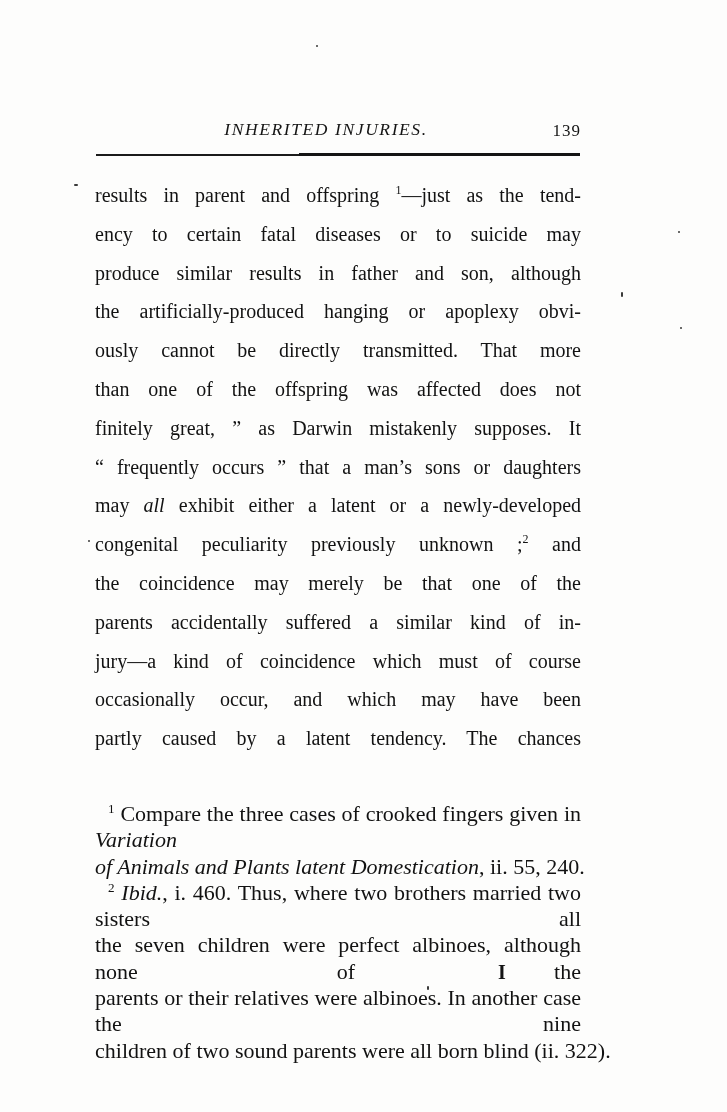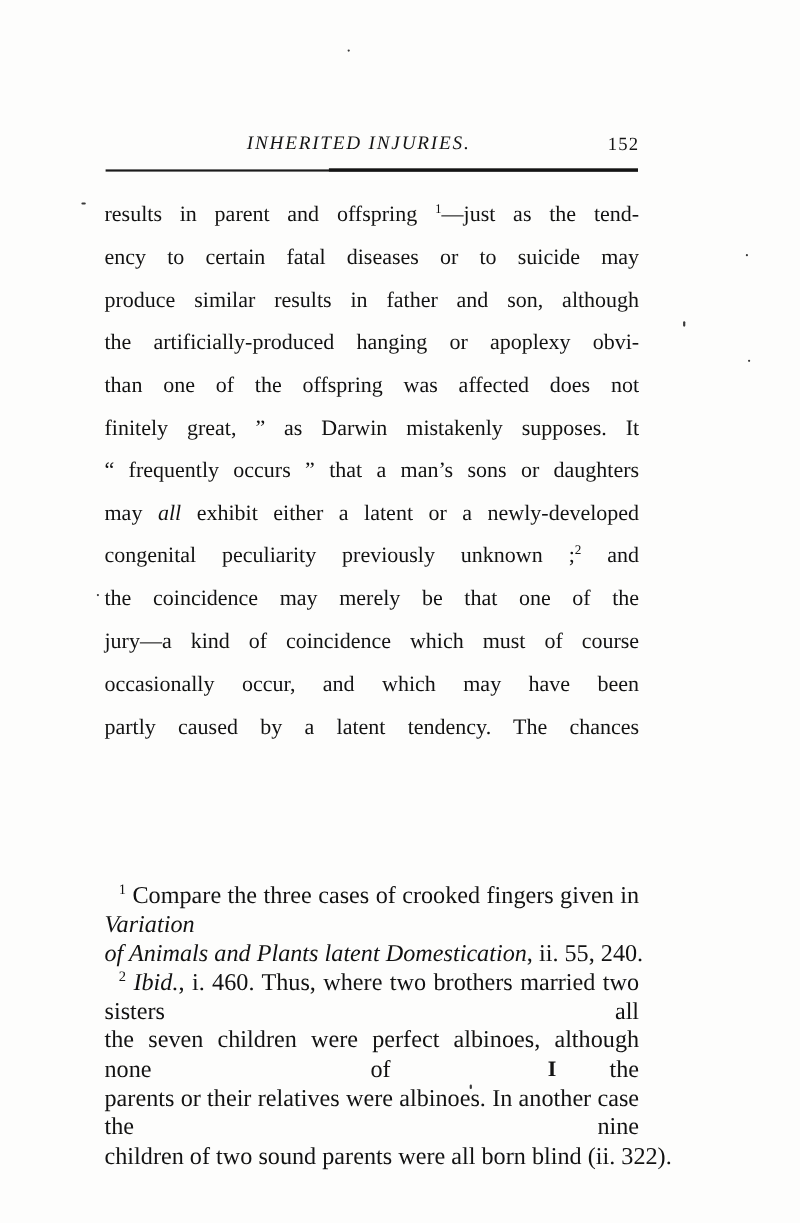--- a/index.html
+++ b/index.html
@@ -113,36 +113,38 @@
     background: #3a3a3a;
   }
 </style>
 </head>
 <body>
 
 <div class="page">
 
   <div class="header">
     <span class="running-title">INHERITED INJURIES.</span>
-    <span class="page-number">152</span>
+    <span class="page-number">139</span>
   </div>
 
   <div class="rule"></div>
 
   <div class="body-block">
       <div class="bodyline j"><span>results in parent and offspring </span><span class="sup">1</span><span>—just as the tend-</span></div>
       <div class="bodyline j"><span>ency to certain fatal diseases or to suicide may</span></div>
       <div class="bodyline j"><span>produce similar results in father and son, although</span></div>
       <div class="bodyline j"><span>the artificially-produced hanging or apoplexy obvi-</span></div>
+      <div class="bodyline j"><span>ously cannot be directly transmitted. That more</span></div>
       <div class="bodyline j"><span>than one of the offspring was affected does not</span></div>
       <div class="bodyline j"><span>finitely great, ” as Darwin mistakenly supposes. It</span></div>
       <div class="bodyline j"><span>“ frequently occurs ” that a man’s sons or daughters</span></div>
       <div class="bodyline j"><span>may </span><span class="it">all</span><span> exhibit either a latent or a newly-developed</span></div>
       <div class="bodyline j"><span>congenital peculiarity previously unknown ;</span><span class="sup">2</span><span> and</span></div>
       <div class="bodyline j"><span>the coincidence may merely be that one of the</span></div>
+      <div class="bodyline j"><span>parents accidentally suffered a similar kind of in-</span></div>
       <div class="bodyline j"><span>jury—a kind of coincidence which must of course</span></div>
       <div class="bodyline j"><span>occasionally occur, and which may have been</span></div>
       <div class="bodyline j"><span>partly caused by a latent tendency. The chances</span></div>
     </div>
 
   <div class="fn-block">
       <div class="fnline j ind"><span class="sup">1</span><span> Compare the three cases of crooked fingers given in </span><span class="it">Variation</span></div>
       <div class="fnline"><span class="it">of Animals and Plants latent Domestication</span><span>, ii. 55, 240.</span></div>
       <div class="fnline j ind"><span class="sup">2</span><span> </span><span class="it">Ibid.</span><span>, i. 460. Thus, where two brothers married two sisters all</span></div>
       <div class="fnline j"><span>the seven children were perfect albinoes, although none of the</span></div>

